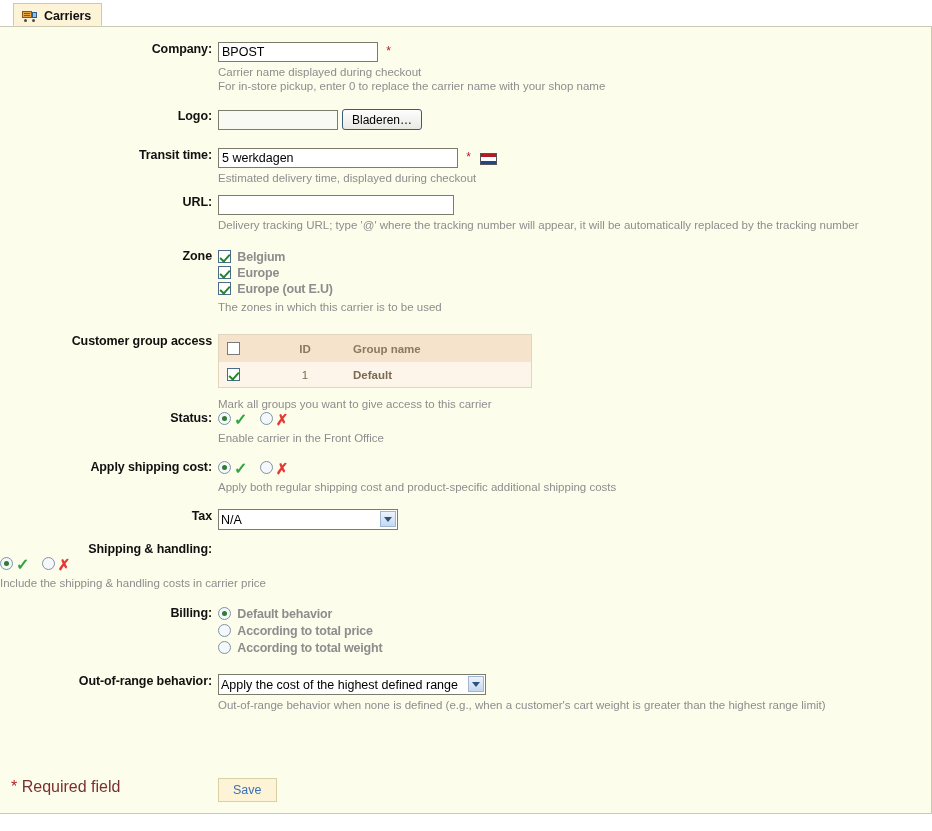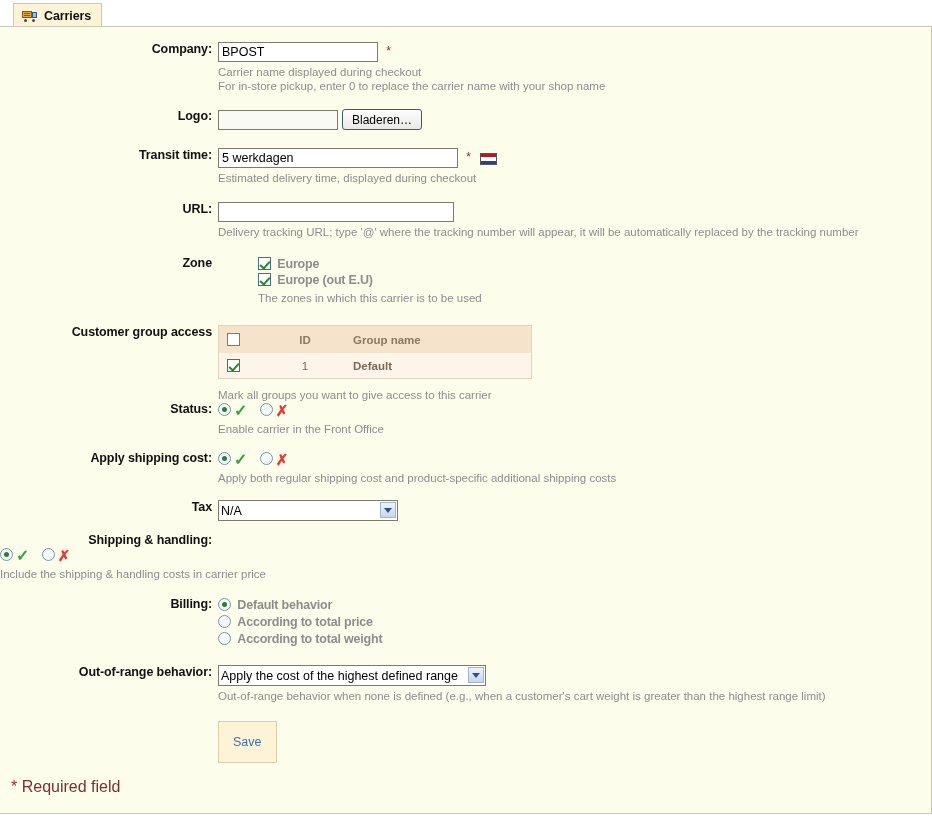--- a/index.html
+++ b/index.html
@@ -344,22 +344,23 @@
     margin-left: 3px;
     letter-spacing: -0.2px;
   }
 
   .savebtn {
     font-family: "Liberation Sans", sans-serif;
     font-size: 12.5px;
     color: #3b6fb5;
     background: #fdf4d8;
     border: 1px solid #d9cfa8;
-    padding: 13px 14px;
+    padding: 4px 14px;
     cursor: pointer;
+    margin-top: 48px;
   }
 
   .reqfield {
     position: absolute;
     left: 11px;
     bottom: 17px;
     font-size: 16px;
     color: #7a3030;
   }
   .reqfield .star { color: #b42020; }
@@ -407,31 +408,35 @@
     <div class="row" style="margin-top:18px;">
       <div class="lbl">Transit time:</div>
       <div class="fld">
         <input class="txt w240" type="text" value="5 werkdagen" style="">
         <span class="req">*</span>
         <span class="flag-nl"></span>
         <div class="hint">Estimated delivery time, displayed during checkout</div>
       </div>
     </div>
 
-    <div class="row" style="margin-top:17px;">
+    <div class="row" style="margin-top:10px;">
       <div class="lbl">URL:</div>
       <div class="fld">
         <input class="txt w236" type="text" value="" style="">
         <div class="hint">Delivery tracking URL; type '@' where the tracking number will appear, it will be automatically replaced by the tracking number</div>
       </div>
     </div>
 
-    <div class="row" style="margin-top:17px;gap:40px;">
+    <div class="row" style="margin-top:17px;">
       <div class="lbl">Zone</div>
       <div class="fld">
+        <div class="zone-line">
+          <span class="cb checked"></span>
+          <span class="zone-label">Belgium</span>
+        </div>
         <div class="zone-line">
           <span class="cb checked"></span>
           <span class="zone-label">Europe</span>
         </div>
         <div class="zone-line">
           <span class="cb checked"></span>
           <span class="zone-label">Europe (out E.U)</span>
         </div>
         <div class="hint">The zones in which this carrier is to be used</div>
       </div>

